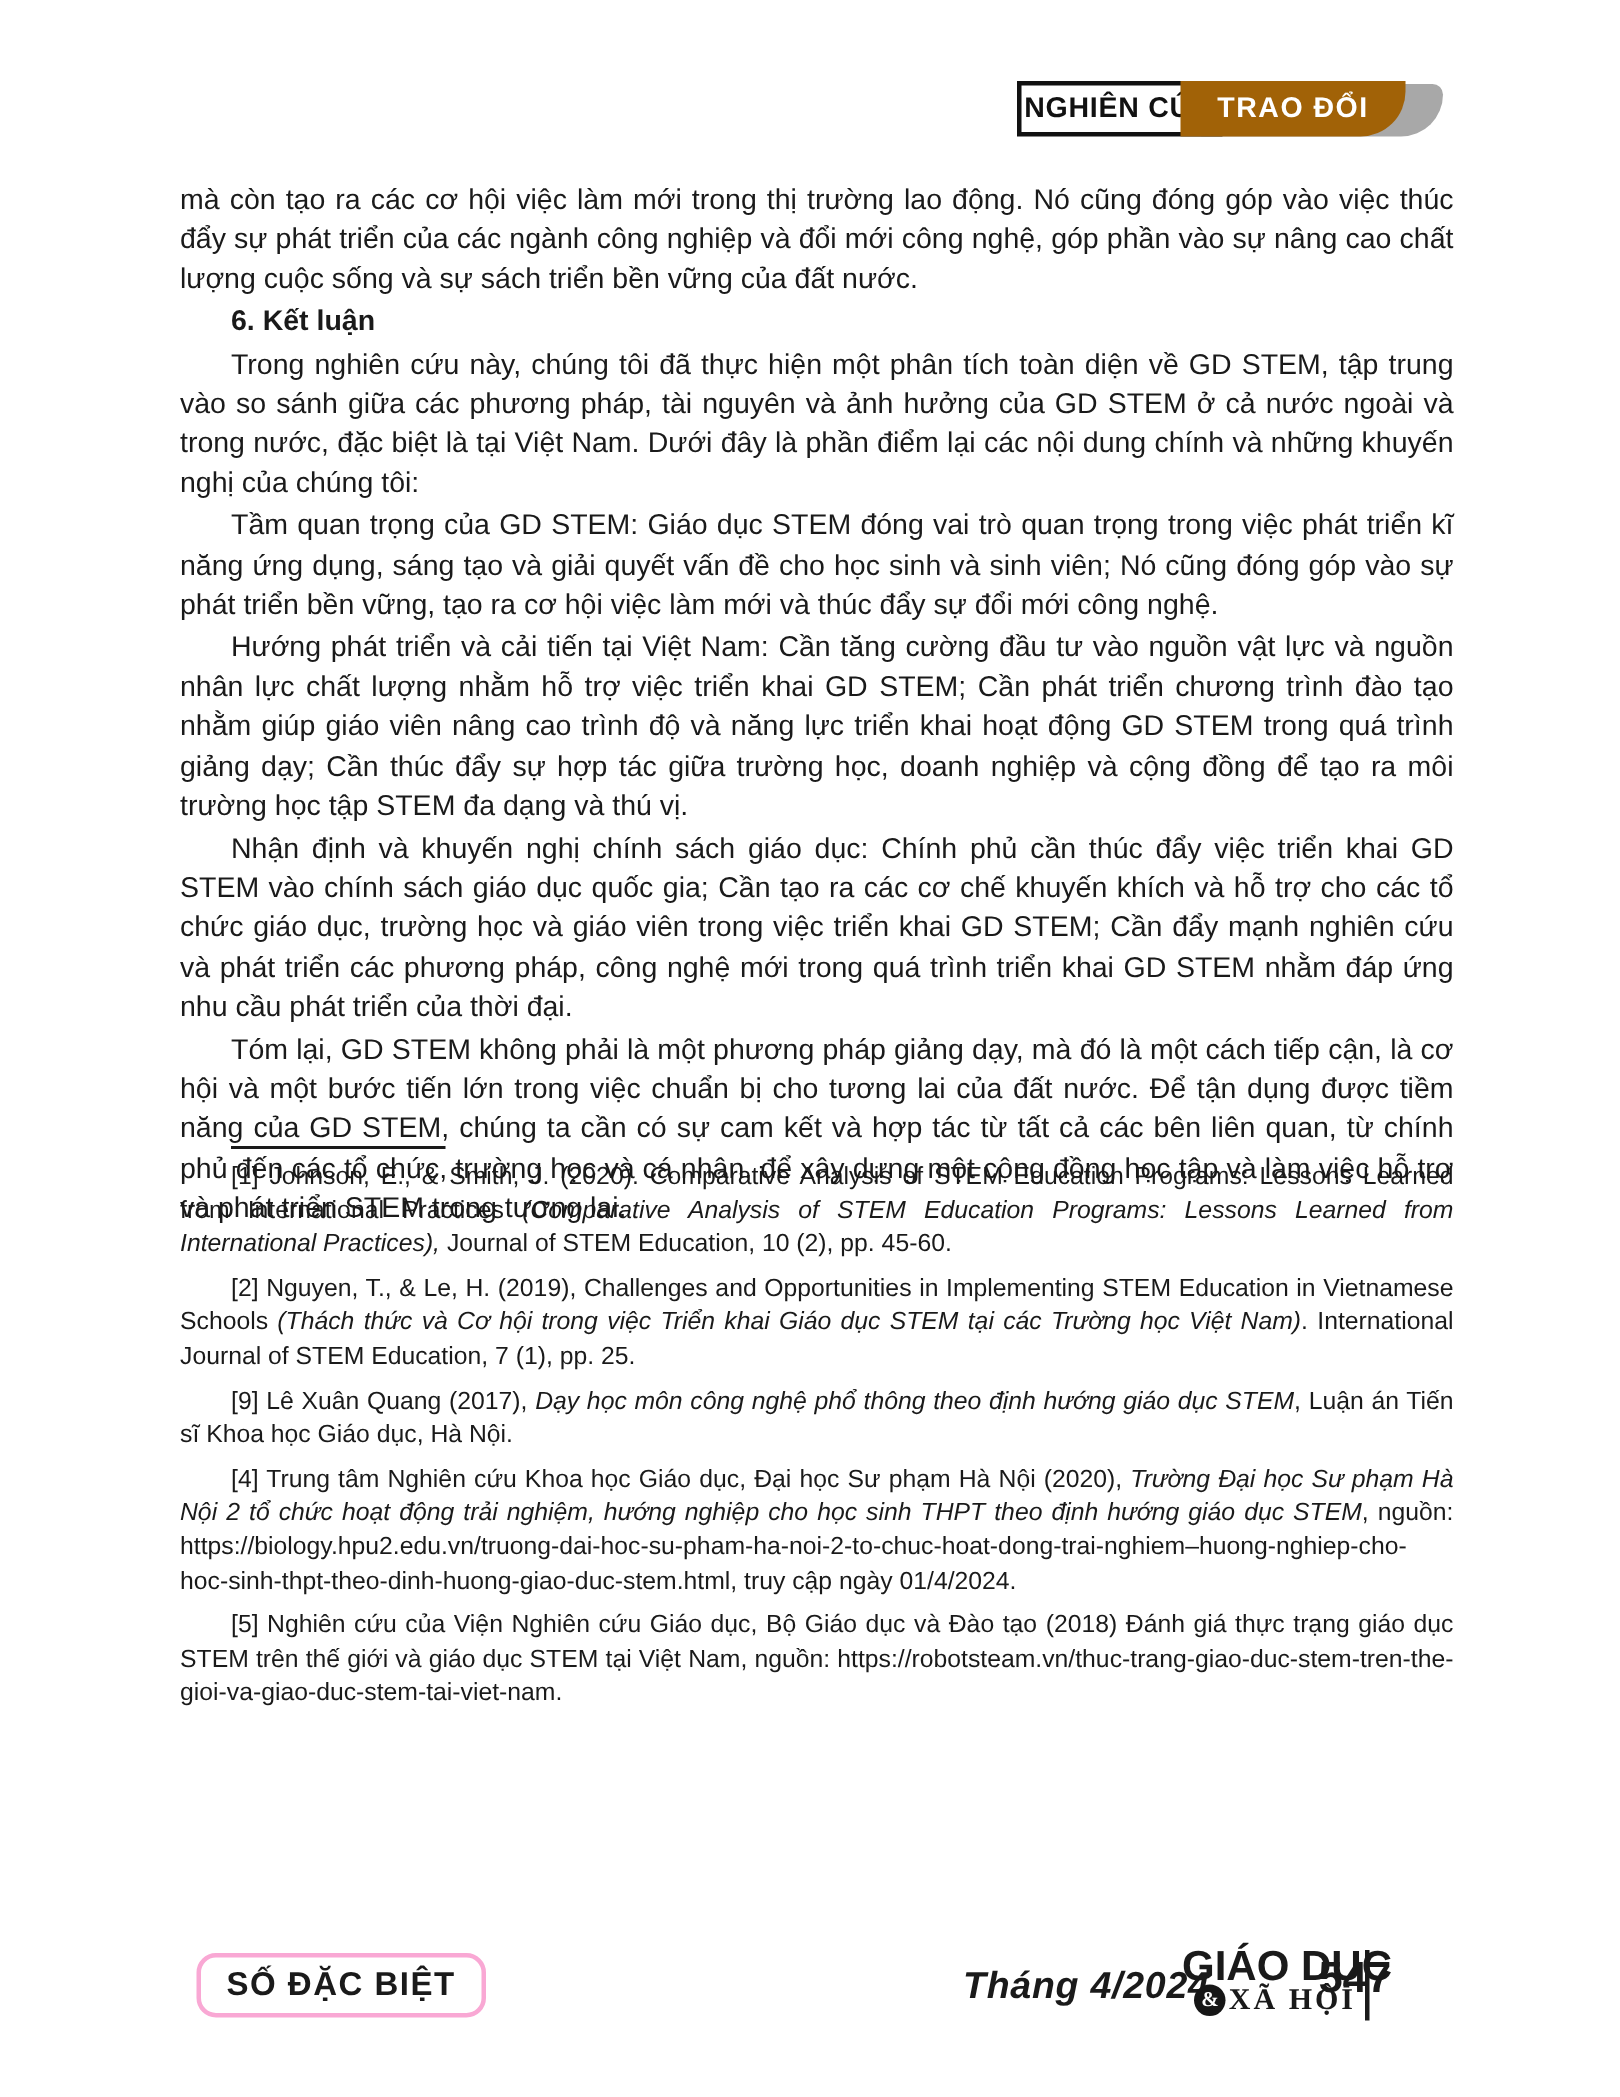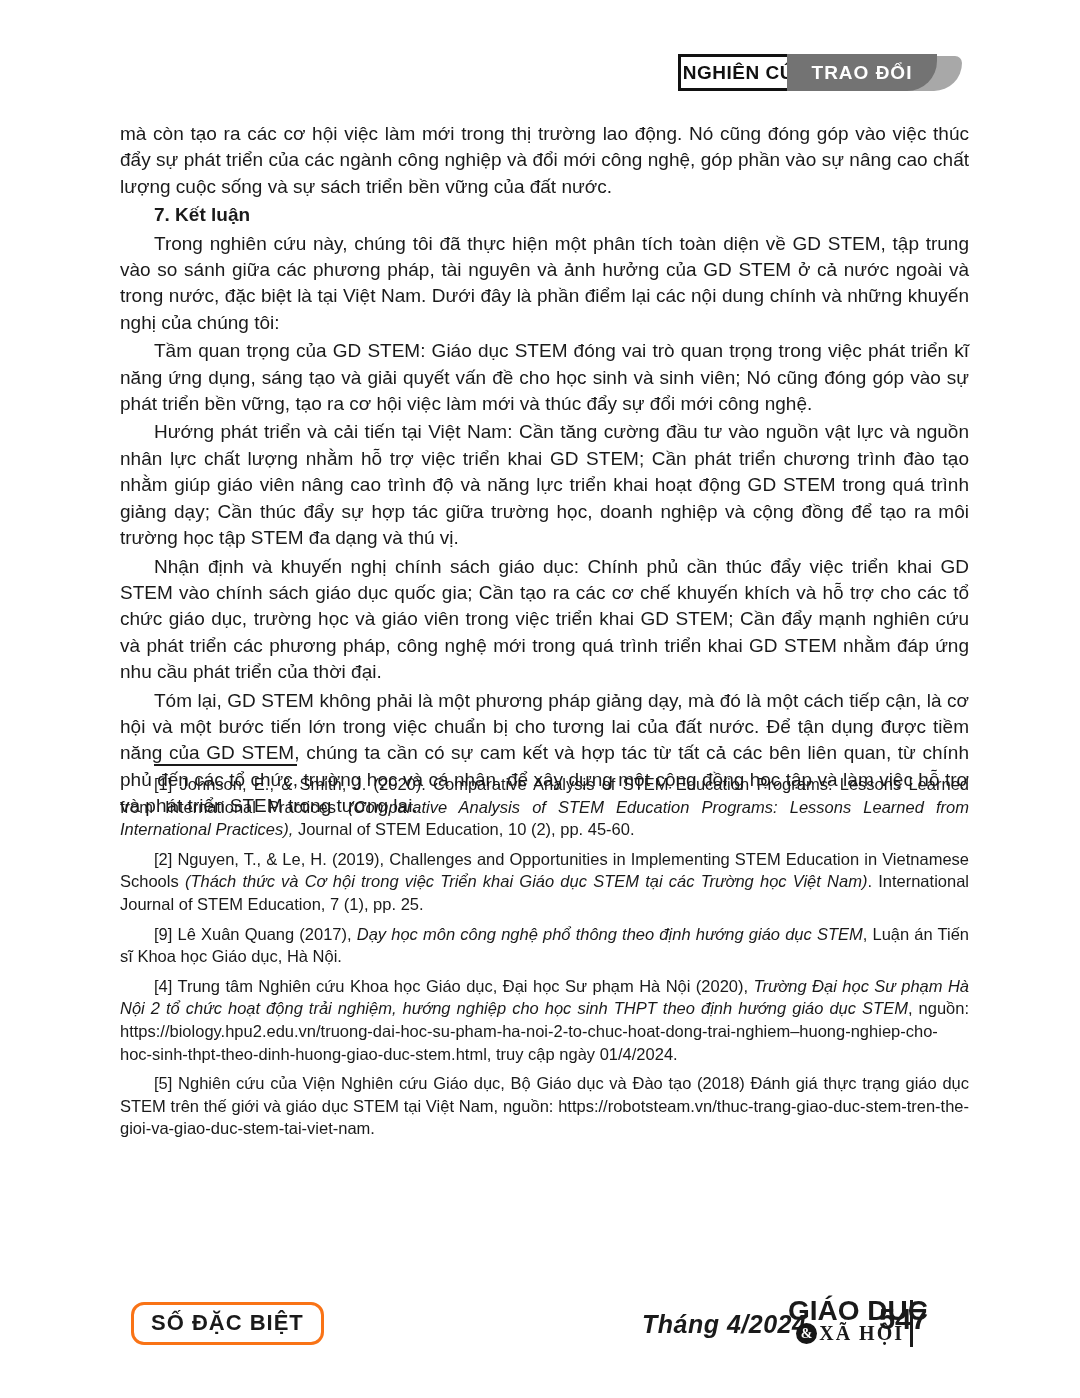--- a/index.html
+++ b/index.html
@@ -21,21 +21,21 @@
     background:#a8a8a8; border-radius:0 8px 32px 2px;
   }
   .badge-white {
     position:absolute; top:0; left:0; width:137px; height:37px;
     background:#ffffff; border:3px solid #111111;
     display:flex; align-items:center; justify-content:center;
     font-weight:bold; font-size:19px; letter-spacing:.5px; color:#111111;margin-left:28px;
   }
   .badge-black {
     position:absolute; top:0; left:137px; width:150px; height:37px;
-    background:#737373; color:#ffffff; border-radius:0 0 30px 0;
+    background:#a16207; color:#ffffff; border-radius:0 0 30px 0;
     display:flex; align-items:center; justify-content:center;
     font-weight:bold; font-size:19px; letter-spacing:1px;
   }
 
   
   .body-content {
     position:absolute; left:120px; top:121px; width:849px;
     font-size:19px; line-height:26.4px; text-align:justify;
   }
   .body-content p { margin:0 0 2px 0; }
@@ -49,21 +49,21 @@
   .ref-heading { font-weight:bold; font-size:19px; margin:0 0 9px 34px; }
   .ref {
     font-size:16.5px; line-height:22.6px; text-align:justify;
     text-indent:34px; margin:0 0 7px 0;
   }
   .ref .it { font-style:italic; }
 
   
   .issue-badge {
     position:absolute; left:131px; top:1302px;
-    border:3px solid #f97316; border-radius:13px;
+    border:3px solid #f9a8d4; border-radius:13px;
     padding:5px 17px 6px 17px;
     font-weight:bold; font-size:22px; letter-spacing:1px; color:#1a1a1a;
   }
   .footer-date {
     position:absolute; left:642px; top:1310px;
     font-weight:bold; font-style:italic; font-size:25px; letter-spacing:.5px;
   }
   .logo { position:absolute; left:788px; top:1297px; width:116px; text-align:right; }
   .logo-line1 { font-weight:900; font-size:28px; line-height:27px; letter-spacing:0; white-space:nowrap; }
   .logo-line2 { display:flex; align-items:center; justify-content:flex-end; gap:2px; margin-top:-2px; }
@@ -87,21 +87,21 @@
 <div class="page">
 
   <div class="header-badge">
     <div class="swoosh"></div>
     <div class="badge-white">NGHIÊN CỨU</div>
     <div class="badge-black">TRAO ĐỔI</div>
   </div>
 
   <div class="body-content">
       <p class="para no-indent">mà còn tạo ra các cơ hội việc làm mới trong thị trường lao động. Nó cũng đóng góp vào việc thúc đẩy sự phát triển của các ngành công nghiệp và đổi mới công nghệ, góp phần vào sự nâng cao chất lượng cuộc sống và sự sách triển bền vững của đất nước.</p>
-      <p class="heading">7. Kết luận</p>
+      <p class="heading">6. Kết luận</p>
       <p class="para">Trong nghiên cứu này, chúng tôi đã thực hiện một phân tích toàn diện về GD STEM, tập trung vào so sánh giữa các phương pháp, tài nguyên và ảnh hưởng của GD STEM ở cả nước ngoài và trong nước, đặc biệt là tại Việt Nam. Dưới đây là phần điểm lại các nội dung chính và những khuyến nghị của chúng tôi:</p>
       <p class="para">Tầm quan trọng của GD STEM: Giáo dục STEM đóng vai trò quan trọng trong việc phát triển kĩ năng ứng dụng, sáng tạo và giải quyết vấn đề cho học sinh và sinh viên; Nó cũng đóng góp vào sự phát triển bền vững, tạo ra cơ hội việc làm mới và thúc đẩy sự đổi mới công nghệ.</p>
       <p class="para">Hướng phát triển và cải tiến tại Việt Nam: Cần tăng cường đầu tư vào nguồn vật lực và nguồn nhân lực chất lượng nhằm hỗ trợ việc triển khai GD STEM; Cần phát triển chương trình đào tạo nhằm giúp giáo viên nâng cao trình độ và năng lực triển khai hoạt động GD STEM trong quá trình giảng dạy; Cần thúc đẩy sự hợp tác giữa trường học, doanh nghiệp và cộng đồng để tạo ra môi trường học tập STEM đa dạng và thú vị.</p>
       <p class="para">Nhận định và khuyến nghị chính sách giáo dục: Chính phủ cần thúc đẩy việc triển khai GD STEM vào chính sách giáo dục quốc gia; Cần tạo ra các cơ chế khuyến khích và hỗ trợ cho các tổ chức giáo dục, trường học và giáo viên trong việc triển khai GD STEM; Cần đẩy mạnh nghiên cứu và phát triển các phương pháp, công nghệ mới trong quá trình triển khai GD STEM nhằm đáp ứng nhu cầu phát triển của thời đại.</p>
       <p class="para">Tóm lại, GD STEM không phải là một phương pháp giảng dạy, mà đó là một cách tiếp cận, là cơ hội và một bước tiến lớn trong việc chuẩn bị cho tương lai của đất nước. Để tận dụng được tiềm năng của GD STEM, chúng ta cần có sự cam kết và hợp tác từ tất cả các bên liên quan, từ chính phủ đến các tổ chức, trường học và cá nhân, để xây dựng một cộng đồng học tập và làm việc hỗ trợ và phát triển STEM trong tương lai.</p>
     </div>
 
   <div class="references">
     <div class="ref-rule"></div>
     <div>

